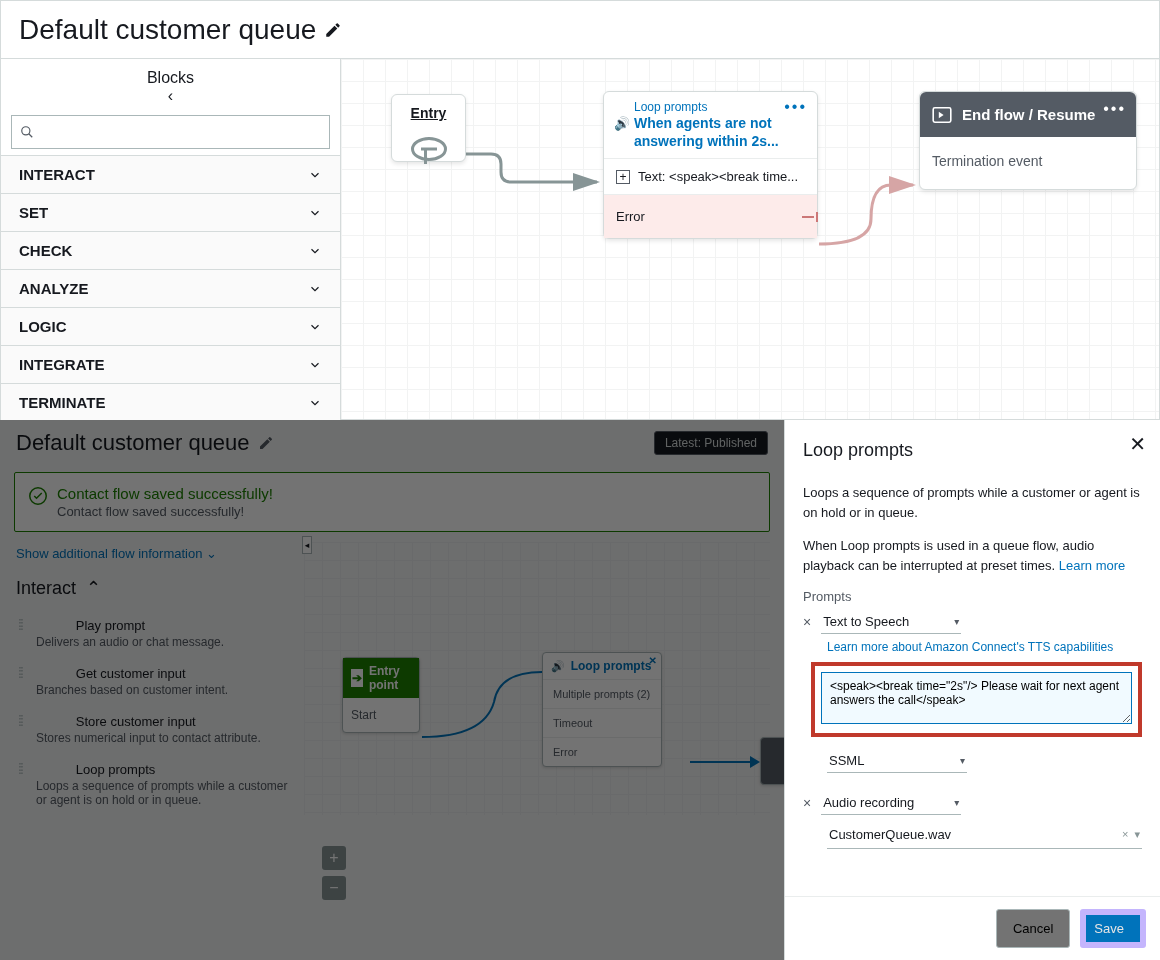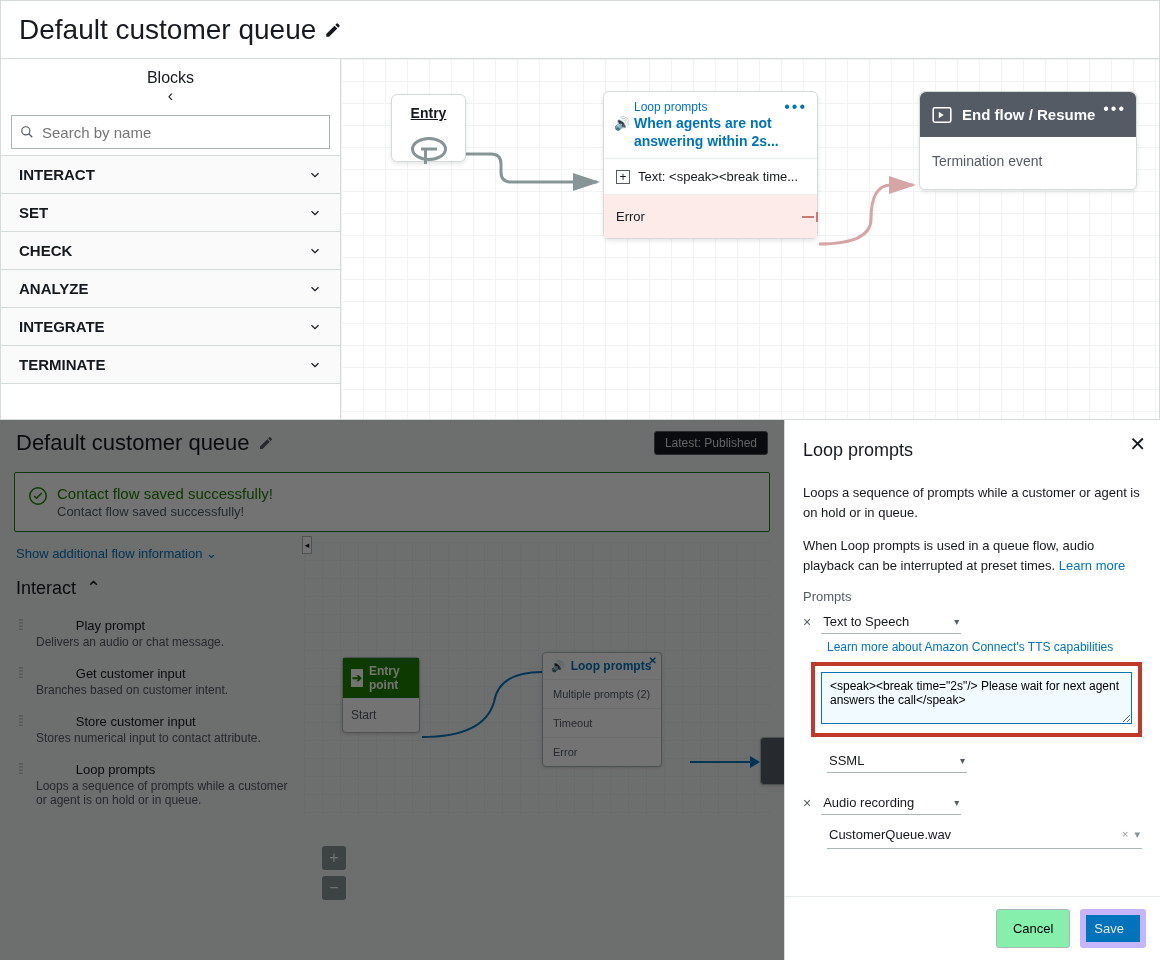--- a/index.html
+++ b/index.html
@@ -105,21 +105,21 @@
 .sel { border: none; border-bottom: 1px solid #aab7b8; padding: 4px 2px; font-size: 13px; color: #16191f; flex: 1; max-width: 140px; background: transparent; display: flex; justify-content: space-between; align-items: center; cursor: pointer; }
 .sel-caret { font-size: 10px; color: #545b64; }
 .tts-link { color: #0073bb; font-size: 12px; margin-left: 24px; display: block; margin-bottom: 8px; }
 .highlight-box { border: 4px solid #c0392b; padding: 6px; margin-left: 8px; margin-bottom: 12px; }
 .ssml-textarea { width: 100%; border: 1px solid #0073bb; background: #f1faff; padding: 6px 8px; font-size: 12px; font-family: inherit; resize: both; height: 52px; outline: none; }
 .ssml-sel { margin: 0 0 18px 24px; }
 .audio-file { border-bottom: 1px solid #aab7b8; padding: 6px 2px; margin-left: 24px; display: flex; align-items: center; justify-content: space-between; font-size: 13px; }
 .audio-file-ctrls { color: #879596; font-size: 11px; }
 .panel-footer { padding: 12px 14px; display: flex; justify-content: flex-end; gap: 10px; border-top: 1px solid #eaeded; }
 .btn { padding: 6px 16px; font-size: 13px; border-radius: 3px; cursor: pointer; }
-.btn-cancel { background: #86efac; border: 1px solid #aab7b8; }
+.btn-cancel { background: #737373; border: 1px solid #aab7b8; }
 .btn-save { background: #0073bb; border: 6px solid #c4b5fd; color: #e5e5e5; padding-left: 8px; }
 </style>
 </head>
 <body>
 
 <div class="top-view">
   <div class="top-header">
     <h1>Default customer queue</h1>
     <svg class="pencil-icon" viewBox="0 0 24 24" fill="#16191f">
         <path d="M3 17.25V21h3.75l11-11-3.75-3.75-11 11zM20.7 7.04a1 1 0 000-1.41l-2.34-2.34a1 1 0 00-1.41 0l-1.83 1.83 3.75 3.75 1.83-1.83z"></path>
@@ -130,21 +130,20 @@
       <div class="sidebar-head">
         <span class="sidebar-head-title">Blocks</span>
         <span class="chev-left">‹</span>
       </div>
       <div class="search-wrap">
         <div class="search-input-wrap">
           <svg class="search-icon" viewBox="0 0 24 24" fill="none" stroke="currentColor" stroke-width="2">
               <circle cx="10" cy="10" r="7"></circle>
               <line x1="21" y1="21" x2="15" y2="15"></line>
             </svg>
-          <input class="search-input" placeholder="Search by name" style="">
         </div>
       </div>
       <div id="cat-list">
           <div class="cat-item">
             <span>INTERACT</span>
             <svg class="chev" viewBox="0 0 24 24" fill="none" stroke="#16191f" stroke-width="2">
               <path d="M6 9l6 6 6-6"></path>
             </svg>
           </div>
           <div class="cat-item">
@@ -154,20 +153,26 @@
             </svg>
           </div>
           <div class="cat-item">
             <span>CHECK</span>
             <svg class="chev" viewBox="0 0 24 24" fill="none" stroke="#16191f" stroke-width="2">
               <path d="M6 9l6 6 6-6"></path>
             </svg>
           </div>
           <div class="cat-item">
             <span>ANALYZE</span>
+            <svg class="chev" viewBox="0 0 24 24" fill="none" stroke="#16191f" stroke-width="2">
+              <path d="M6 9l6 6 6-6"></path>
+            </svg>
+          </div>
+          <div class="cat-item">
+            <span>LOGIC</span>
             <svg class="chev" viewBox="0 0 24 24" fill="none" stroke="#16191f" stroke-width="2">
               <path d="M6 9l6 6 6-6"></path>
             </svg>
           </div>
           <div class="cat-item">
             <span>INTEGRATE</span>
             <svg class="chev" viewBox="0 0 24 24" fill="none" stroke="#16191f" stroke-width="2">
               <path d="M6 9l6 6 6-6"></path>
             </svg>
           </div>

